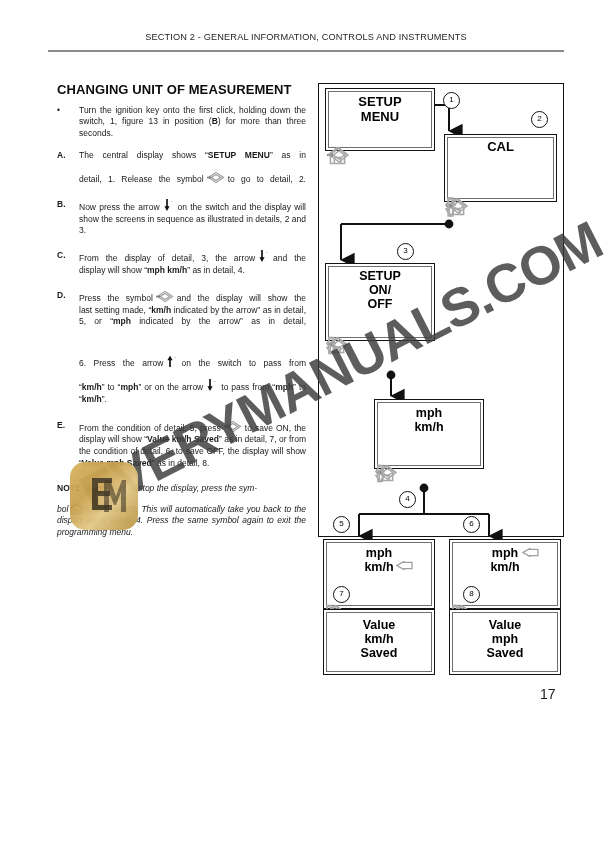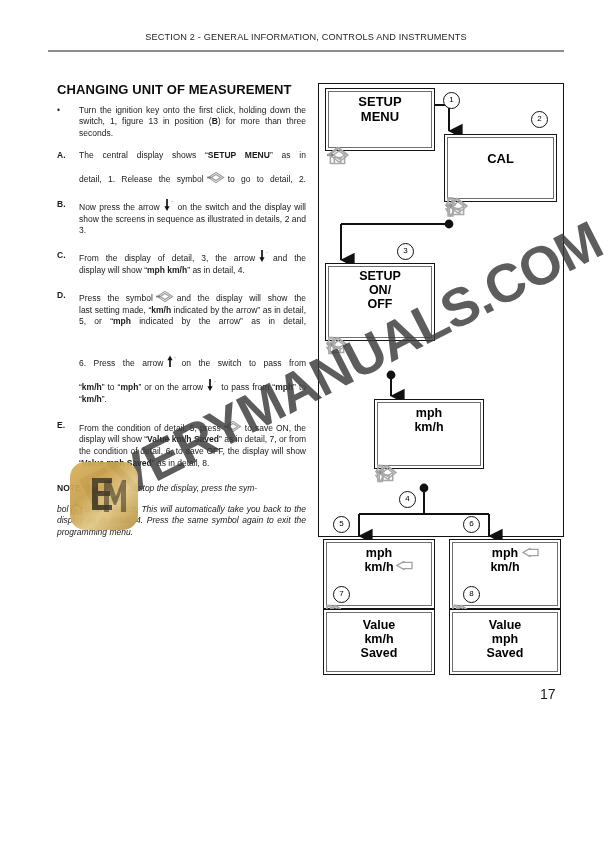--- a/index.html
+++ b/index.html
@@ -240,21 +240,21 @@
                   <path d="M8.3 17.5 V11.5 H14.7 V17.5"></path>
                 </g>
               </svg>
             </span>
         </div>
       </div>
       <div class="badge" style="left:124px;top:8px;">1</div>
 
       <div class="scr" style="left:125px;top:50px;width:113px;height:68px;">
         <div class="scr-in"></div>
-        <div class="scr-txt" style="top:16px;font-size:13px;line-height:15px;">
+        <div class="scr-txt" style="top:4px;font-size:13px;line-height:15px;">
           <span>CAL</span>
         </div>
         <div class="scr-icons">
           <span class="ico">
               <svg width="25" height="18" viewBox="0 0 25 18">
                 <g fill="none" stroke="#a8a8a8" stroke-width="1.5">
                   <path d="M13 2 L22 9 L13 16 L4 9 Z"></path>
                   <path d="M13 5 L18.5 9 L13 13 L7.5 9 Z"></path>
                 </g>
                 <path d="M1 9 h5.5" stroke="#8a8a8a" stroke-width="2.2"></path>

